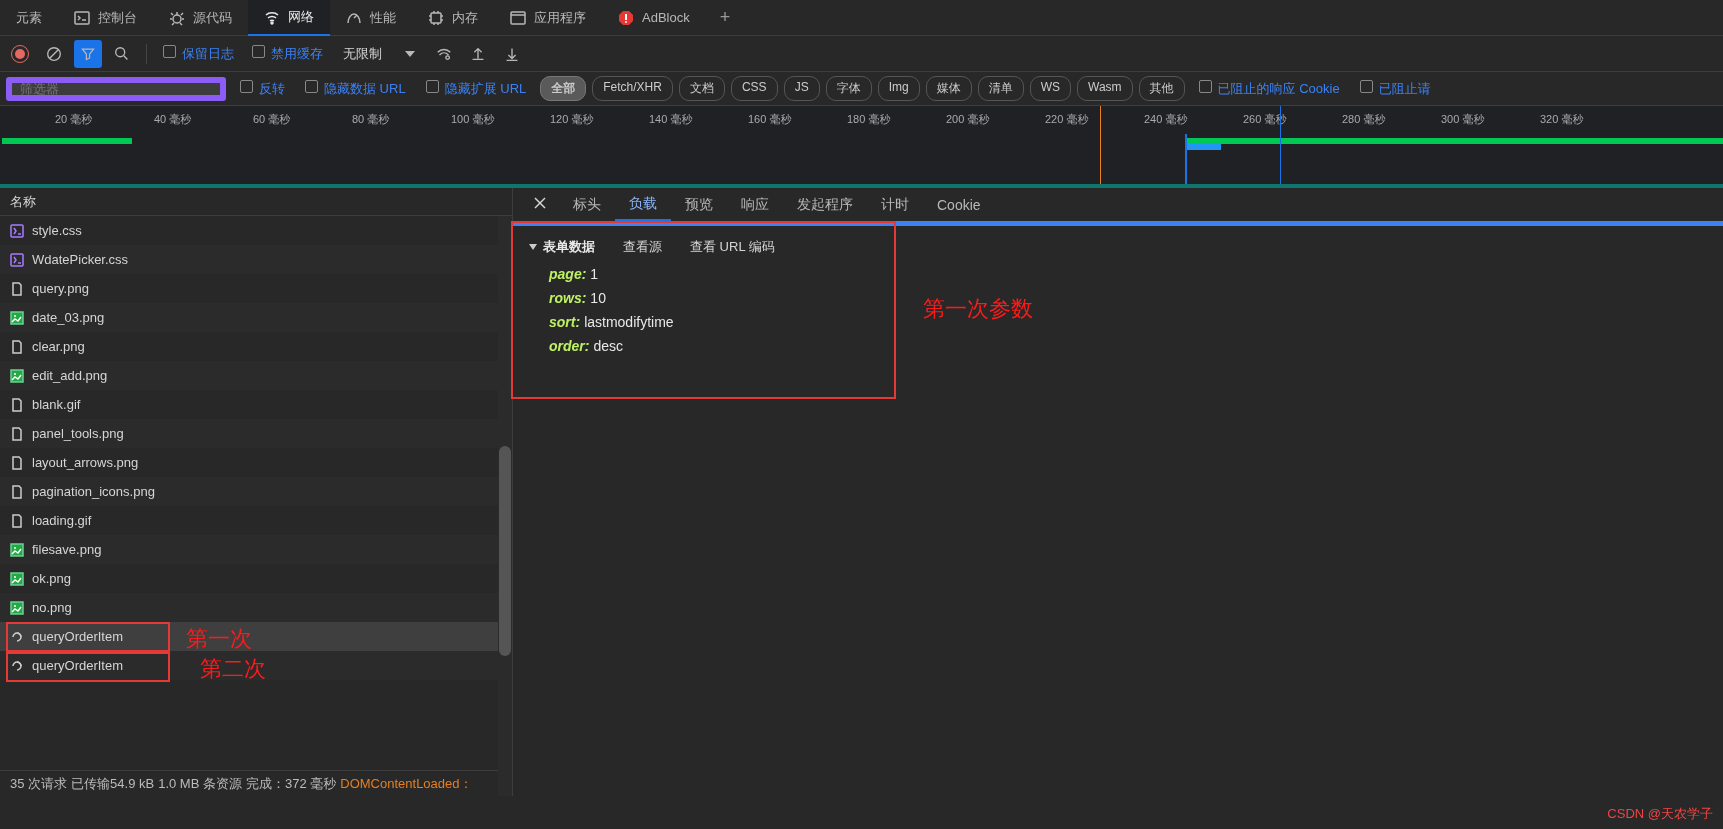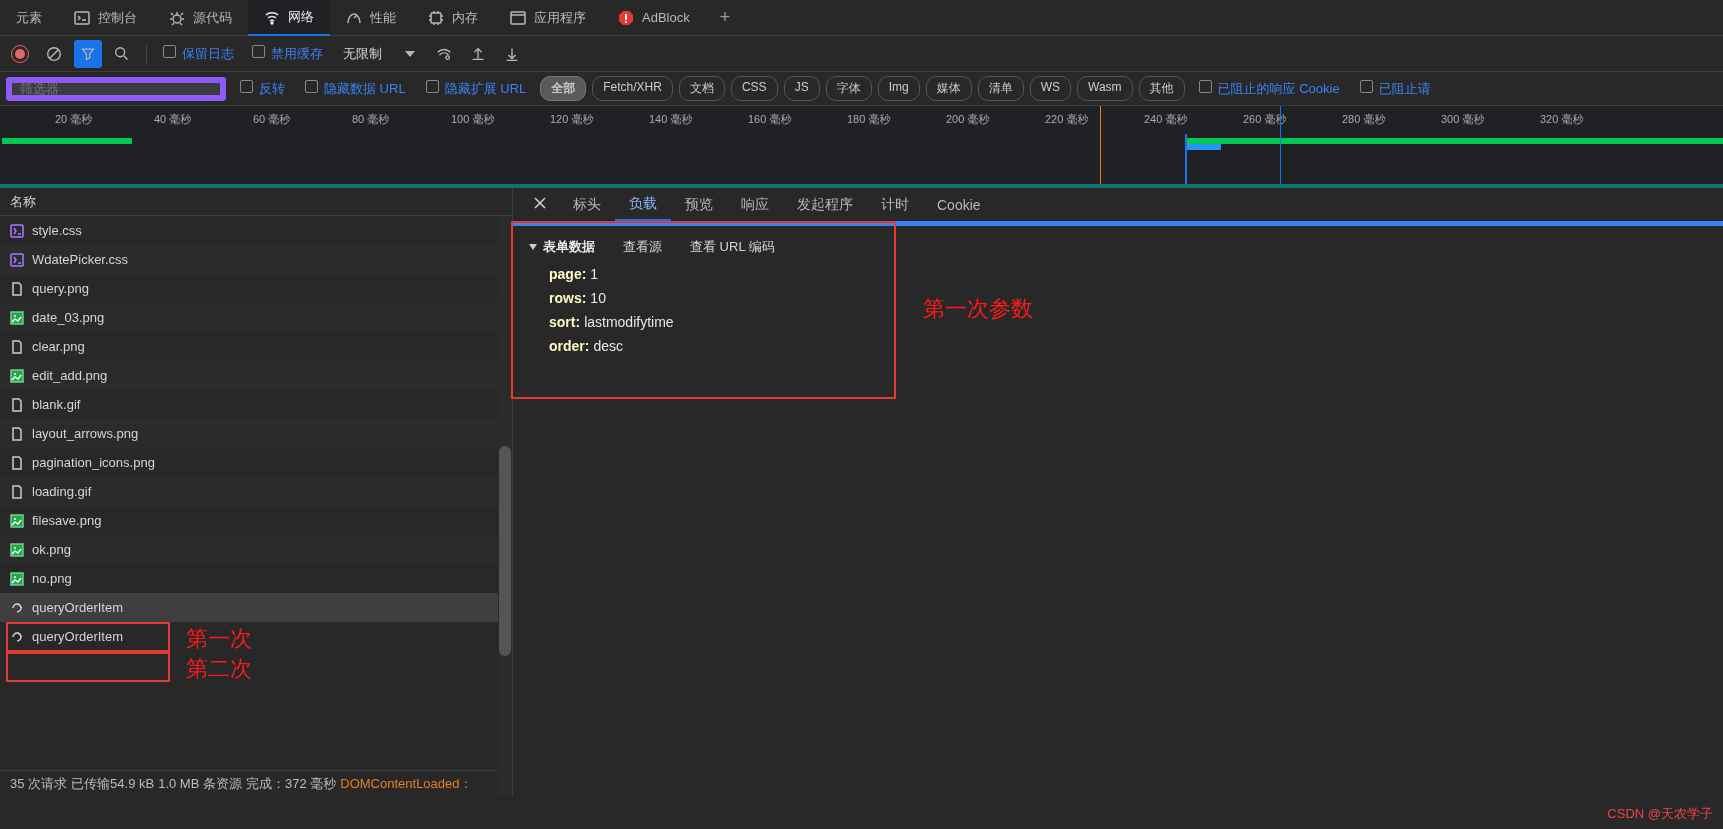--- a/index.html
+++ b/index.html
@@ -51,21 +51,21 @@
 .close-x { padding: 0 12px; cursor: pointer; }
 .dtab { padding: 6px 14px; color: #b8b8b8; cursor: pointer; font-size: 14px; }
 .dtab.active { color: #8ab4f8; border-bottom: 2px solid #1a73e8; }
 .payload-body { padding: 12px 16px; position: relative; }
 .section-row { display: flex; align-items: center; gap: 28px; margin-bottom: 10px; }
 .section-title { font-weight: bold; color: #e8e8e8; display: flex; align-items: center; gap: 6px; }
 .tri { width: 0; height: 0; border-left: 4px solid transparent; border-right: 4px solid transparent; border-top: 6px solid #ccc; }
 .link-a { color: #d5d5d5; cursor: pointer; }
 .kv-list { padding-left: 20px; font-family: Consolas, monospace; font-size: 14px; }
 .kv { margin: 8px 0; }
-.kv .k { color: #fef9c3; font-weight: bold; }
+.kv .k { color: #bef264; font-weight: bold; font-style: italic; }
 .kv .v { color: #e8e8e8; margin-left: 4px; }
 
 .red-box { position: absolute; border: 2px solid #e53935; pointer-events: none; }
 .red-label { position: absolute; color: #ff1a1a; font-size: 22px; font-weight: 500; pointer-events: none; }
 
 .status-bar { height: 26px; display: flex; align-items: center; padding: 0 10px; border-top: 1px solid #3d3d3d; font-size: 13px; color: #bbb; gap: 4px; background: #282828; }
 .status-bar .dom { color: #e67e22; }
 
 .watermark { position: absolute; bottom: 6px; right: 10px; color: #ef4444; font-size: 13px; }
 
@@ -304,20 +304,26 @@
         <div class="req-row">
           <svg class="file-ic" viewBox="0 0 14 14">
             <path d="M3 1h6l2 2v10H3z" stroke="#ccc"></path>
           </svg>
           <span>blank.gif</span>
         </div>
         <div class="req-row">
           <svg class="file-ic" viewBox="0 0 14 14">
             <path d="M3 1h6l2 2v10H3z" stroke="#ccc"></path>
           </svg>
+          <span>panel_tools.png</span>
+        </div>
+        <div class="req-row">
+          <svg class="file-ic" viewBox="0 0 14 14">
+            <path d="M3 1h6l2 2v10H3z" stroke="#ccc"></path>
+          </svg>
           <span>layout_arrows.png</span>
         </div>
         <div class="req-row">
           <svg class="file-ic" viewBox="0 0 14 14">
             <path d="M3 1h6l2 2v10H3z" stroke="#ccc"></path>
           </svg>
           <span>pagination_icons.png</span>
         </div>
         <div class="req-row">
           <svg class="file-ic" viewBox="0 0 14 14">
@@ -364,21 +370,21 @@
           <span>queryOrderItem</span>
         </div>
       </div>
     <div class="scrollbar-fake">
       <div class="scrollbar-thumb" style="top:230px;height:210px"></div>
     </div>
 
     <div class="red-box" style="left:6px;top:434px;width:164px;height:30px"></div>
     <div class="red-label" style="left:186px;top:436px">第一次</div>
     <div class="red-box" style="left:6px;top:464px;width:164px;height:30px"></div>
-    <div class="red-label" style="left:186px;top:466px">第二次</div>
+    <div class="red-label" style="left:200px;top:466px">第二次</div>
 
     <div class="status-bar">
       <span>35 次请求</span>
       <span>已传输54.9 kB</span>
       <span>1.0 MB 条资源</span>
       <span>完成：372  毫秒</span>
       <span class="dom">DOMContentLoaded：</span>
     </div>
   </div>
 

